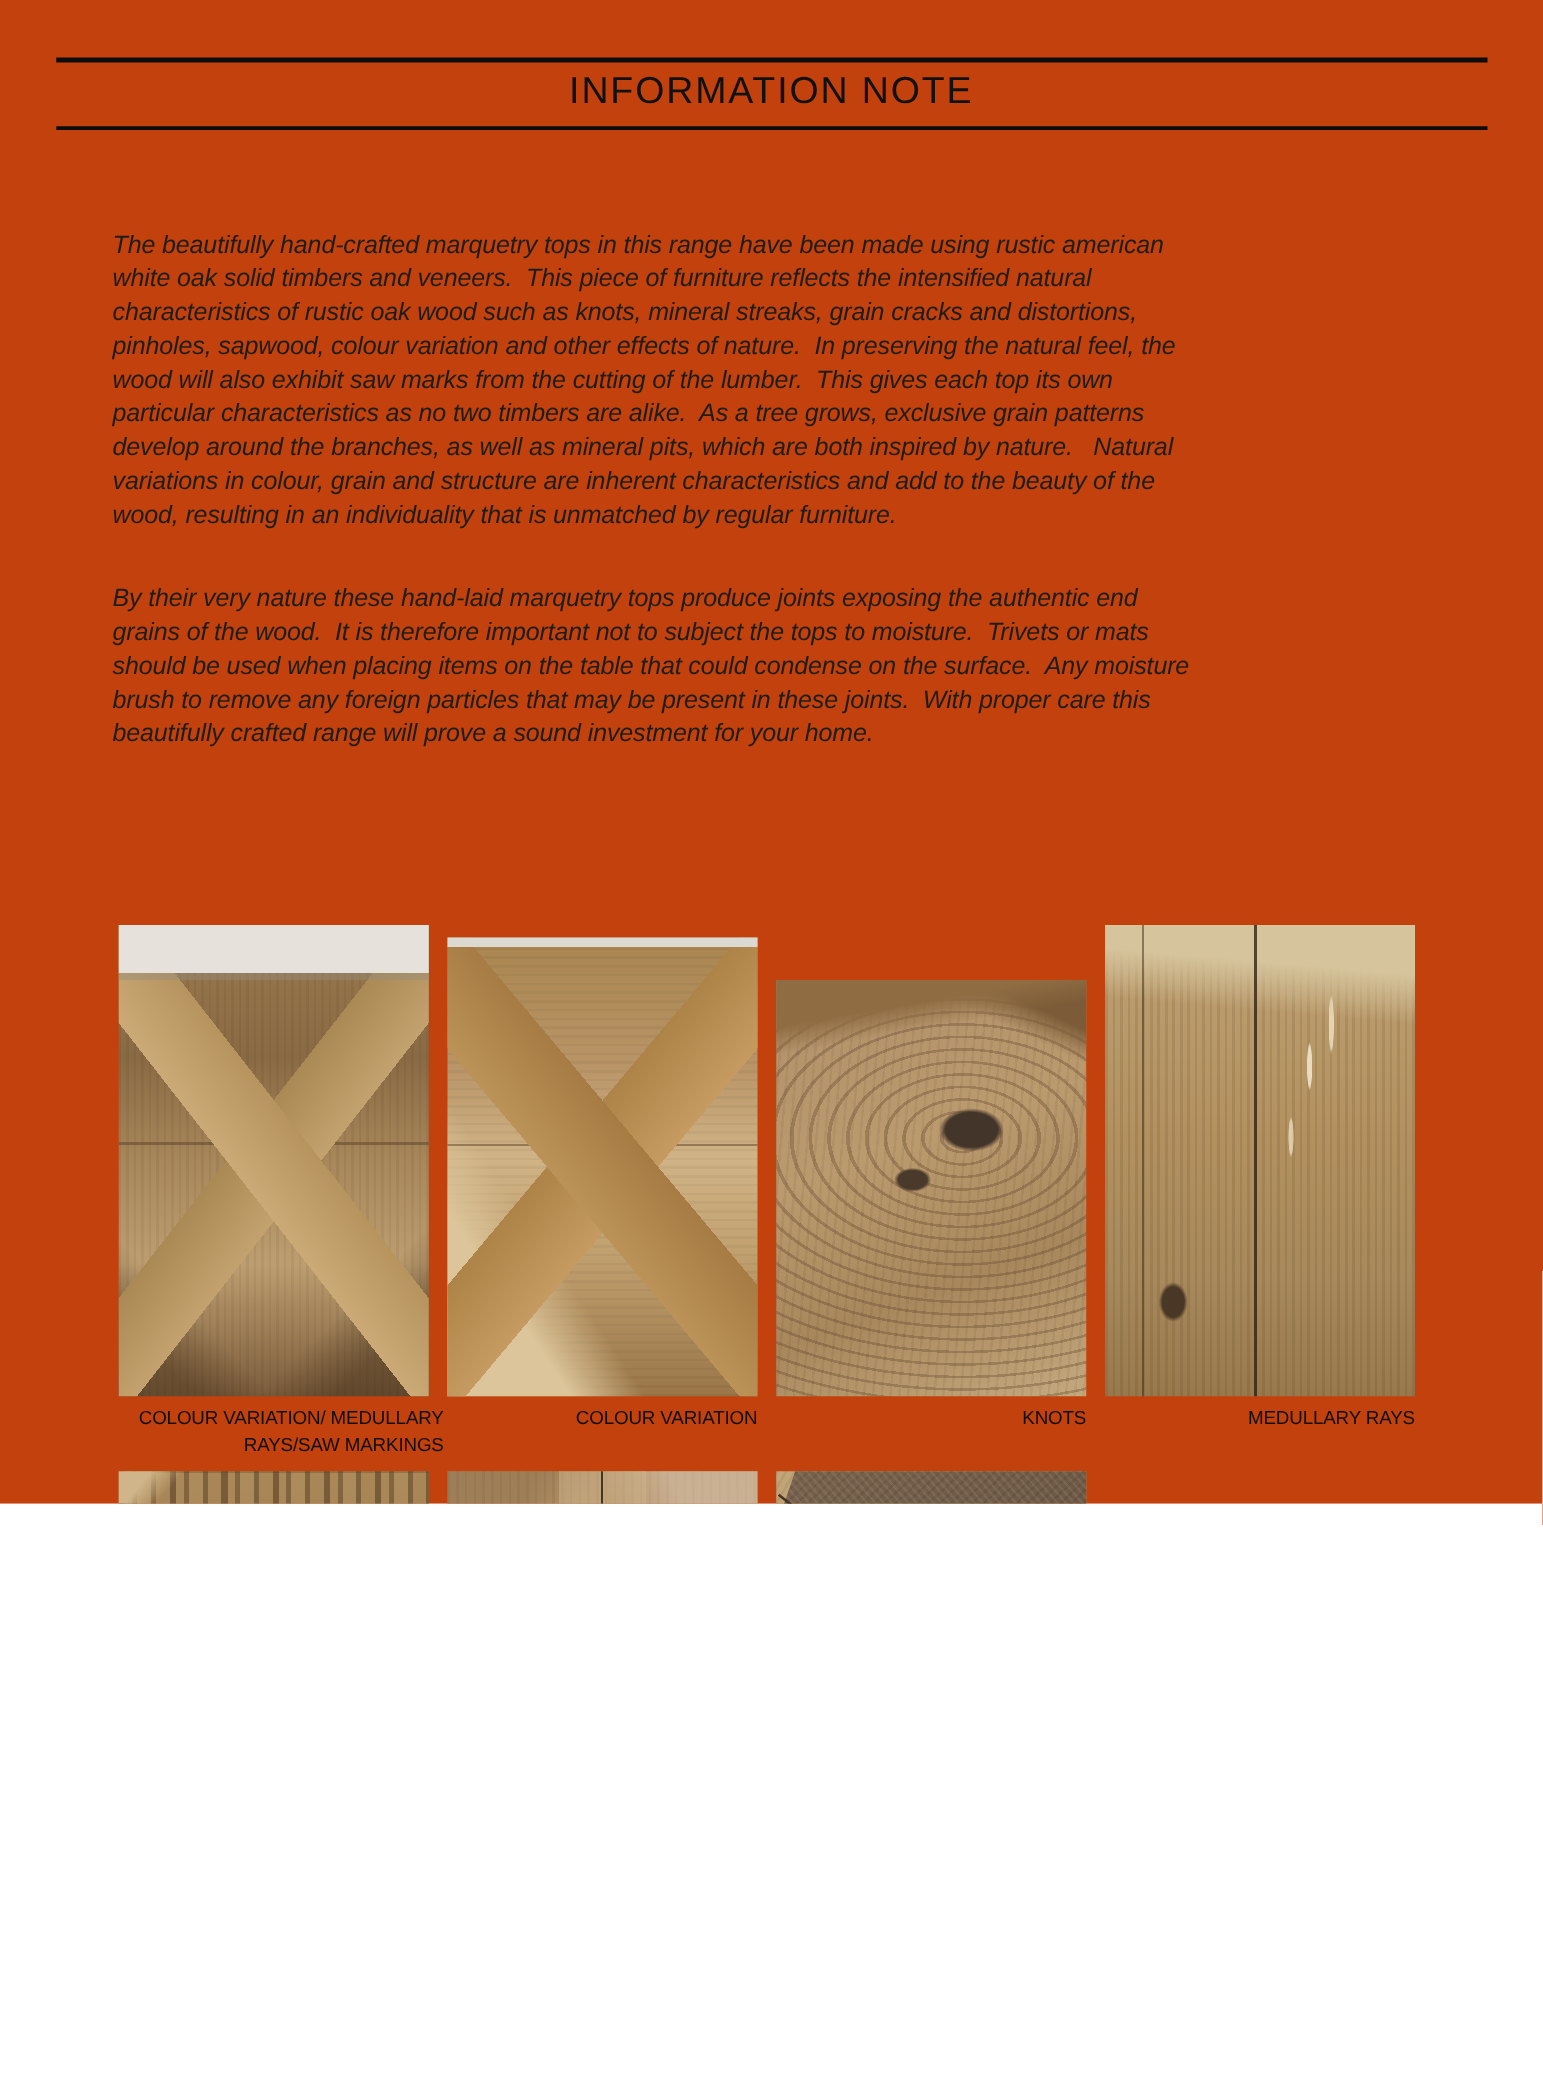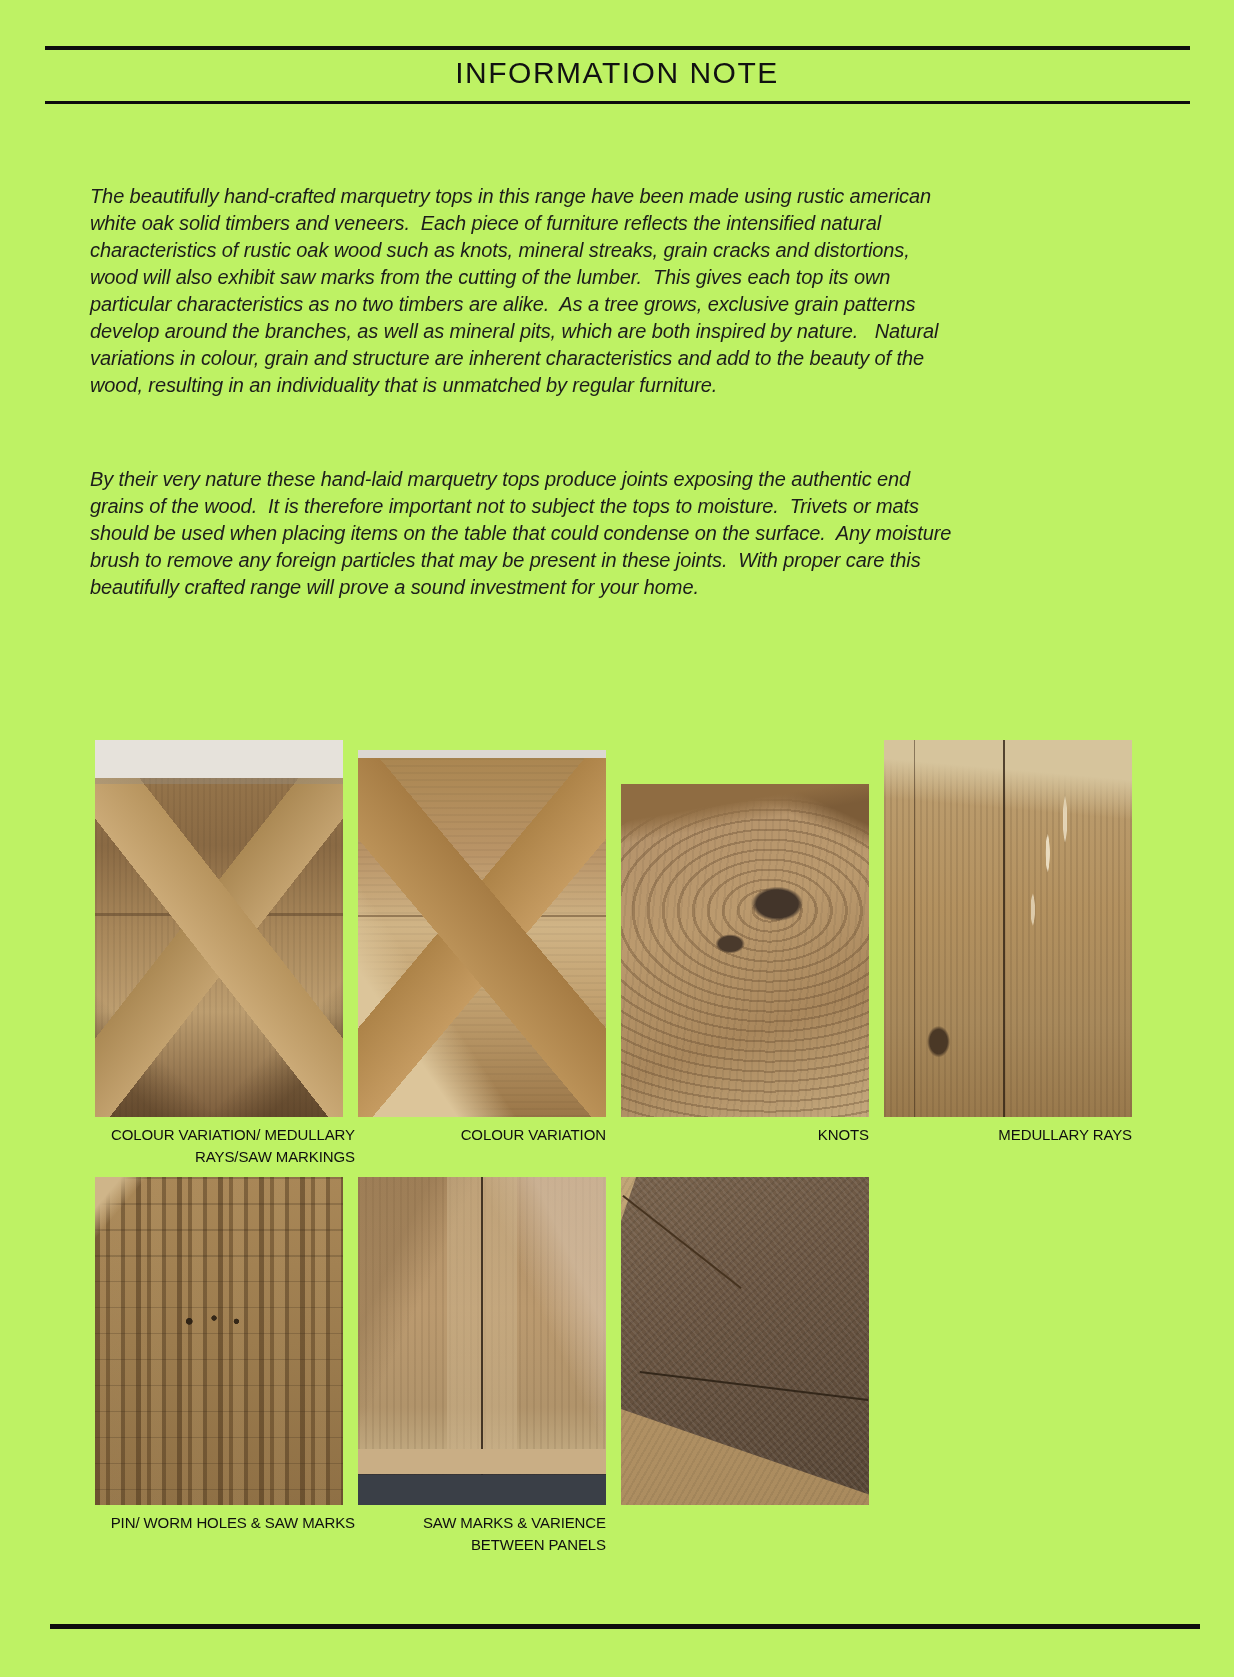--- a/index.html
+++ b/index.html
@@ -1,17 +1,17 @@
 <!DOCTYPE html>
 <html><head>
 <meta charset="utf-8">
 <style>
   html,body { margin:0; padding:0; background:#ffffff; }
   .page {
-    position:relative; width:1234px; height:1677px; background:#bef264;
+    position:relative; width:1234px; height:1203px; background:#c2410c;
     font-family:"Liberation Sans", sans-serif; color:#1d1d1b; overflow:hidden;
   }
   .rule { position:absolute; background:#0d0d0d; }
   .rule.top1   { left:45px;  top:46px;   width:1145px; height:4px; }
   .rule.top2   { left:45px;  top:101px;  width:1145px; height:3px; }
   .rule.footer { left:50px;  top:1624px; width:1150px; height:5px; }
   .title {
     position:absolute; left:0; top:56px; width:1234px; text-align:center;
     font-size:30px; letter-spacing:1.5px; color:#111; font-weight:400;
   }
@@ -121,22 +121,23 @@
 <body>
 
 <div class="page">
 
   <div class="rule top1"></div>
   <div class="title">INFORMATION NOTE</div>
   <div class="rule top2"></div>
 
   <div class="para p-one">
     <div class="bline">The beautifully hand-crafted marquetry tops in this range have been made using rustic american</div>
-    <div class="bline">white oak solid timbers and veneers.  Each piece of furniture reflects the intensified natural</div>
+    <div class="bline">white oak solid timbers and veneers.  This piece of furniture reflects the intensified natural</div>
     <div class="bline">characteristics of rustic oak wood such as knots, mineral streaks, grain cracks and distortions,</div>
+    <div class="bline">pinholes, sapwood, colour variation and other effects of nature.  In preserving the natural feel, the</div>
     <div class="bline">wood will also exhibit saw marks from the cutting of the lumber.  This gives each top its own</div>
     <div class="bline">particular characteristics as no two timbers are alike.  As a tree grows, exclusive grain patterns</div>
     <div class="bline">develop around the branches, as well as mineral pits, which are both inspired by nature.   Natural</div>
     <div class="bline">variations in colour, grain and structure are inherent characteristics and add to the beauty of the</div>
     <div class="bline">wood, resulting in an individuality that is unmatched by regular furniture.</div>
   </div>
 
   <div class="para p-two">
     <div class="bline">By their very nature these hand-laid marquetry tops produce joints exposing the authentic end</div>
     <div class="bline">grains of the wood.  It is therefore important not to subject the tops to moisture.  Trivets or mats</div>

